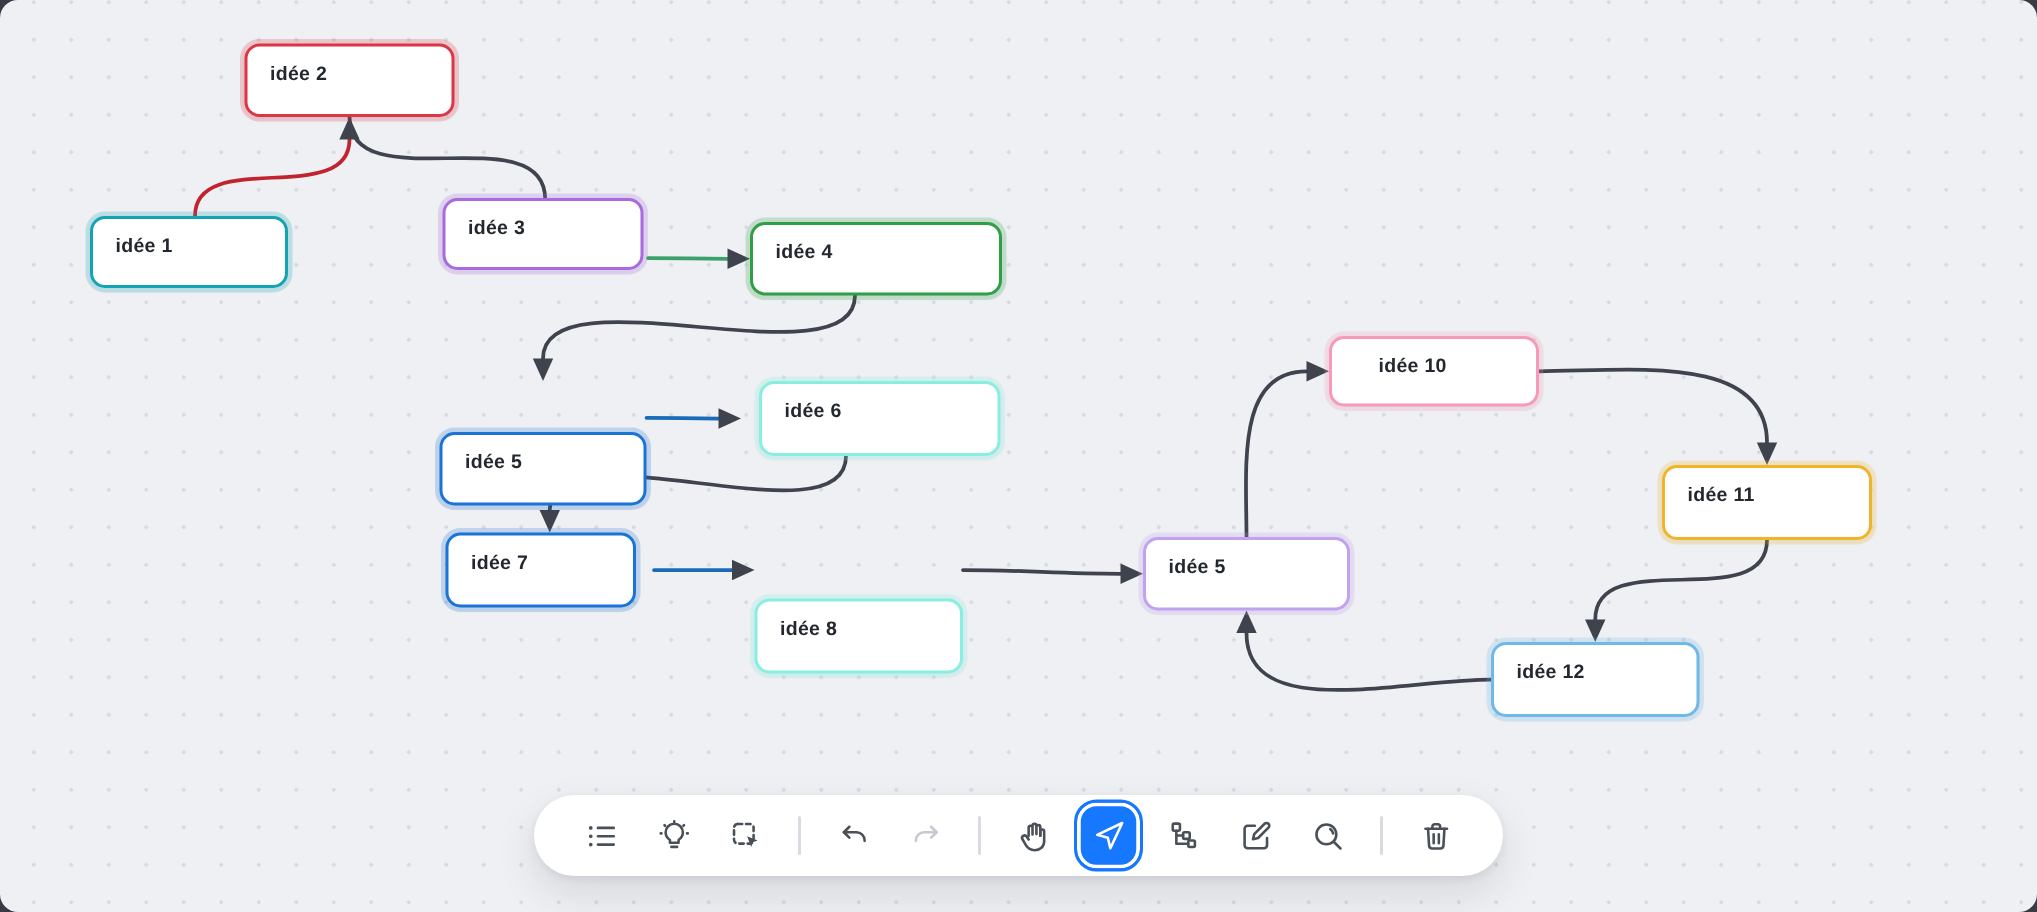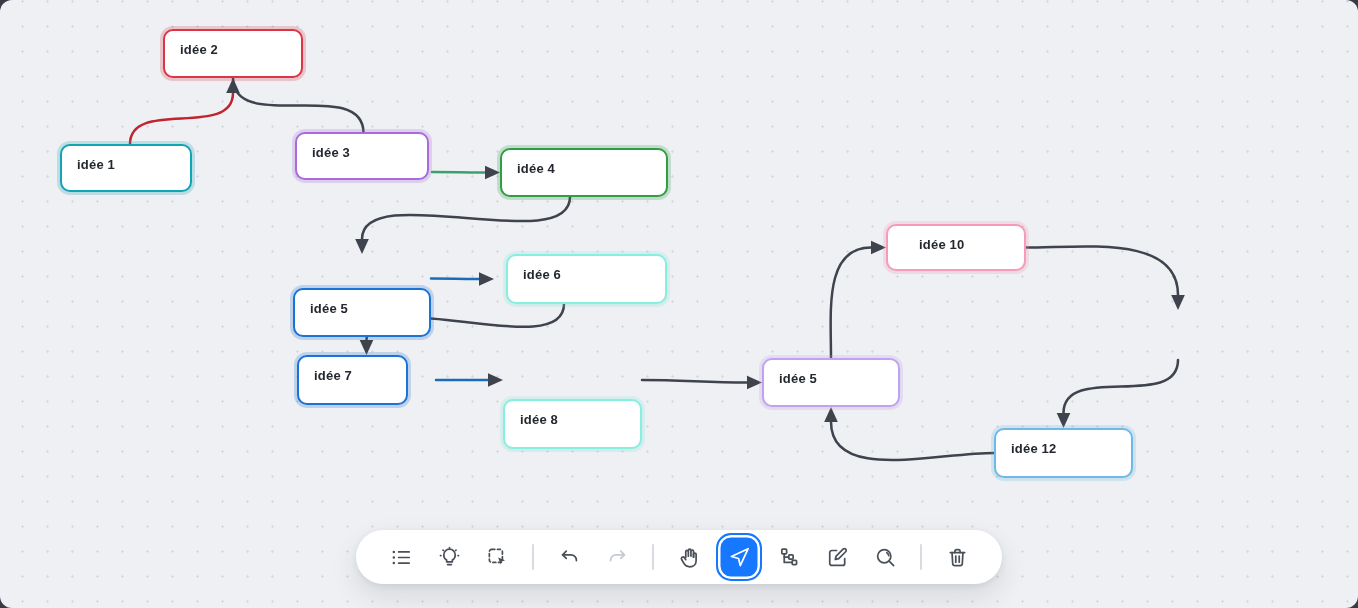--- a/index.html
+++ b/index.html
@@ -103,24 +103,25 @@
         <path d="M831 407 L824.2 422 L837.8 422 Z" fill="#3e434d"></path>
       </g>
     </svg>
   <div class="nodes-layer">
       <div class="node" style="left: 60px; top: 144px; width: 132px; height: 48px; border-color: rgb(18, 163, 180); box-shadow: rgba(18, 163, 180, 0.22) 0px 0px 0px 3px, rgba(30, 35, 50, 0.05) 0px 1px 4px;"><span class="node-label">idée 1</span></div>
       <div class="node" style="left: 163px; top: 29px; width: 140px; height: 49px; border-color: rgb(220, 53, 69); box-shadow: rgba(220, 53, 69, 0.22) 0px 0px 0px 3px, rgba(30, 35, 50, 0.05) 0px 1px 4px;"><span class="node-label">idée 2</span></div>
       <div class="node" style="left: 295px; top: 132px; width: 134px; height: 48px; border-color: rgb(169, 106, 224); box-shadow: rgba(169, 106, 224, 0.22) 0px 0px 0px 3px, rgba(30, 35, 50, 0.05) 0px 1px 4px;"><span class="node-label">idée 3</span></div>
       <div class="node" style="left: 500px; top: 148px; width: 168px; height: 49px; border-color: rgb(47, 158, 68); box-shadow: rgba(47, 158, 68, 0.22) 0px 0px 0px 3px, rgba(30, 35, 50, 0.05) 0px 1px 4px;"><span class="node-label">idée 4</span></div>
       <div class="node" style="left: 293px; top: 254px; width: 138px; height: 49px; border-color: rgb(26, 115, 214); box-shadow: rgba(26, 115, 214, 0.22) 0px 0px 0px 3px, rgba(30, 35, 50, 0.05) 0px 1px 4px; margin-top: 34px;"><span class="node-label">idée 5</span></div>
       <div class="node" style="left: 494px; top: 254px; width: 161px; height: 50px; border-color: rgb(135, 239, 223); box-shadow: rgba(135, 239, 223, 0.22) 0px 0px 0px 3px, rgba(30, 35, 50, 0.05) 0px 1px 4px; margin-left: 12px;"><span class="node-label">idée 6</span></div>
-      <div class="node" style="left: 297px; top: 355px; width: 111px; height: 50px; border-color: rgb(26, 115, 214); box-shadow: rgba(26, 115, 214, 0.22) 0px 0px 0px 3px, rgba(30, 35, 50, 0.05) 0px 1px 4px;"><span class="node-label">idée 7</span></div>
+      <div class="node" style="left: 297px; top: 355px; width: 127px; height: 50px; border-color: rgb(26, 115, 214); box-shadow: rgba(26, 115, 214, 0.22) 0px 0px 0px 3px, rgba(30, 35, 50, 0.05) 0px 1px 4px;"><span class="node-label">idée 7</span></div>
       <div class="node" style="left: 503px; top: 355px; width: 139px; height: 50px; border-color: rgb(135, 239, 223); box-shadow: rgba(135, 239, 223, 0.22) 0px 0px 0px 3px, rgba(30, 35, 50, 0.05) 0px 1px 4px; margin-top: 44px;"><span class="node-label">idée 8</span></div>
       <div class="node" style="left: 762px; top: 358px; width: 138px; height: 49px; border-color: rgb(194, 161, 240); box-shadow: rgba(194, 161, 240, 0.22) 0px 0px 0px 3px, rgba(30, 35, 50, 0.05) 0px 1px 4px;"><span class="node-label">idée 5</span></div>
       <div class="node" style="left: 886px; top: 224px; width: 140px; height: 47px; border-color: rgb(248, 153, 184); box-shadow: rgba(248, 153, 184, 0.22) 0px 0px 0px 3px, rgba(30, 35, 50, 0.05) 0px 1px 4px; padding-left: 31px;"><span class="node-label">idée 10</span></div>
+      <div class="node" style="left: 1108px; top: 310px; width: 140px; height: 50px; border-color: rgb(241, 180, 41); box-shadow: rgba(241, 180, 41, 0.22) 0px 0px 0px 3px, rgba(30, 35, 50, 0.05) 0px 1px 4px;"><span class="node-label">idée 11</span></div>
       <div class="node" style="left: 994px; top: 428px; width: 139px; height: 50px; border-color: rgb(111, 185, 232); box-shadow: rgba(111, 185, 232, 0.22) 0px 0px 0px 3px, rgba(30, 35, 50, 0.05) 0px 1px 4px;"><span class="node-label">idée 12</span></div>
     </div>
   <div class="toolbar">
       <button class="tool-btn">
         <span class="icon">
           <svg viewBox="0 0 24 24" fill="none" stroke="currentColor" stroke-width="1.8" stroke-linecap="round" stroke-linejoin="round">
             <path d="M9 6.2h11M9 12h11M9 17.8h11"></path>
             <path stroke-width="2.6" d="M4 6.2h.01M4 12h.01M4 17.8h.01"></path>
           </svg>
         </span>

